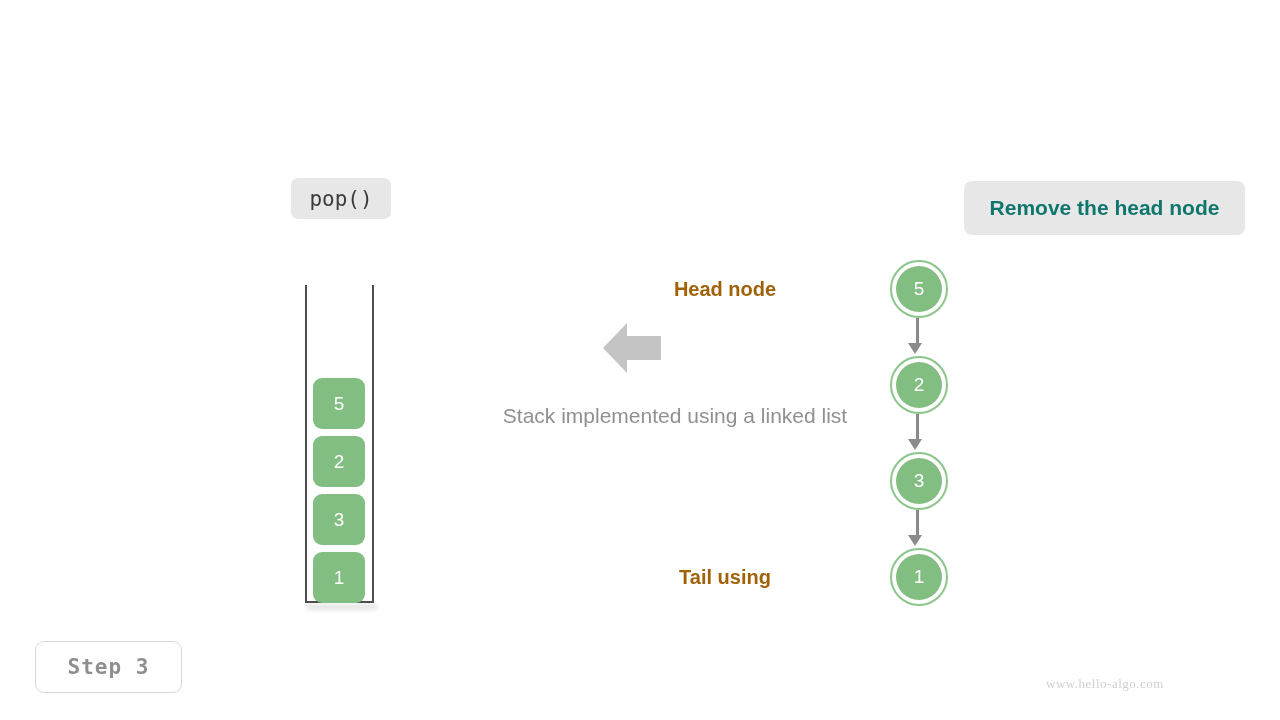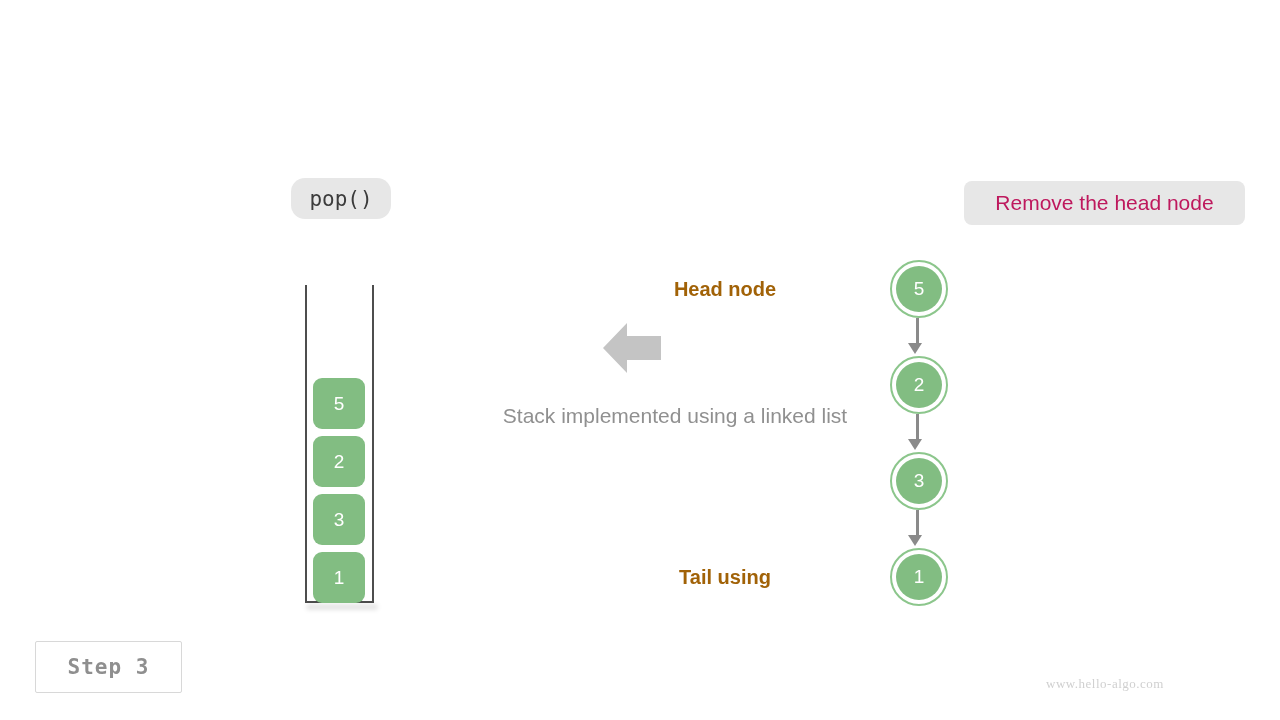--- a/index.html
+++ b/index.html
@@ -17,54 +17,55 @@
   }
 
   
   .badge-op {
     position: absolute;
     left: 291px;
     top: 178px;
     width: 100px;
     height: 41px;
     background: #e7e7e7;
-    border-radius: 14px;
+    border-radius: 7px;
     display: flex;
     align-items: center;
     justify-content: center;
     font-family: "DejaVu Sans Mono", monospace;
     font-size: 21px;
     color: #3b3b3b;
     letter-spacing: 0px;
   }
 
   .badge-action {
     position: absolute;
     left: 964px;
     top: 181px;
     width: 281px;
-    height: 44px;
+    height: 54px;
     background: #e7e7e7;
     border-radius: 8px;
     display: flex;
     align-items: center;
     justify-content: center;
     font-size: 21px;
-    color: #be185d;
+    color: #0f766e;
+    font-weight: bold;
   }
 
   .badge-step {
     position: absolute;
     left: 35px;
     top: 641px;
     width: 147px;
     height: 52px;
     background: #ffffff;
     border: 1px solid #d8d8d8;
-    border-radius: 2px;
+    border-radius: 9px;
     display: flex;
     align-items: center;
     justify-content: center;
     font-family: "DejaVu Sans Mono", monospace;
     font-size: 21px;
     font-weight: bold;
     color: #8f8f8f;
     letter-spacing: 1px;
     box-sizing: border-box;
   }

